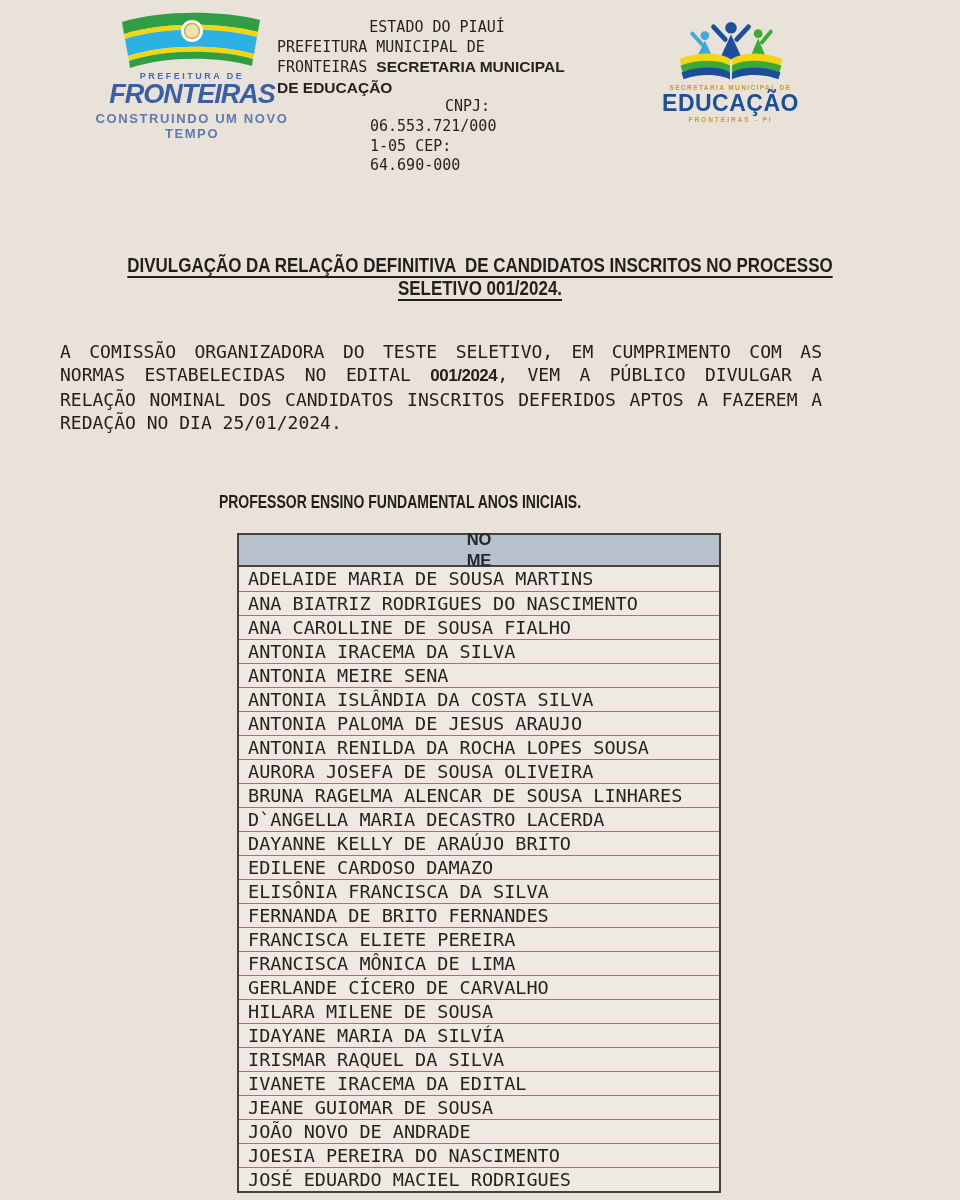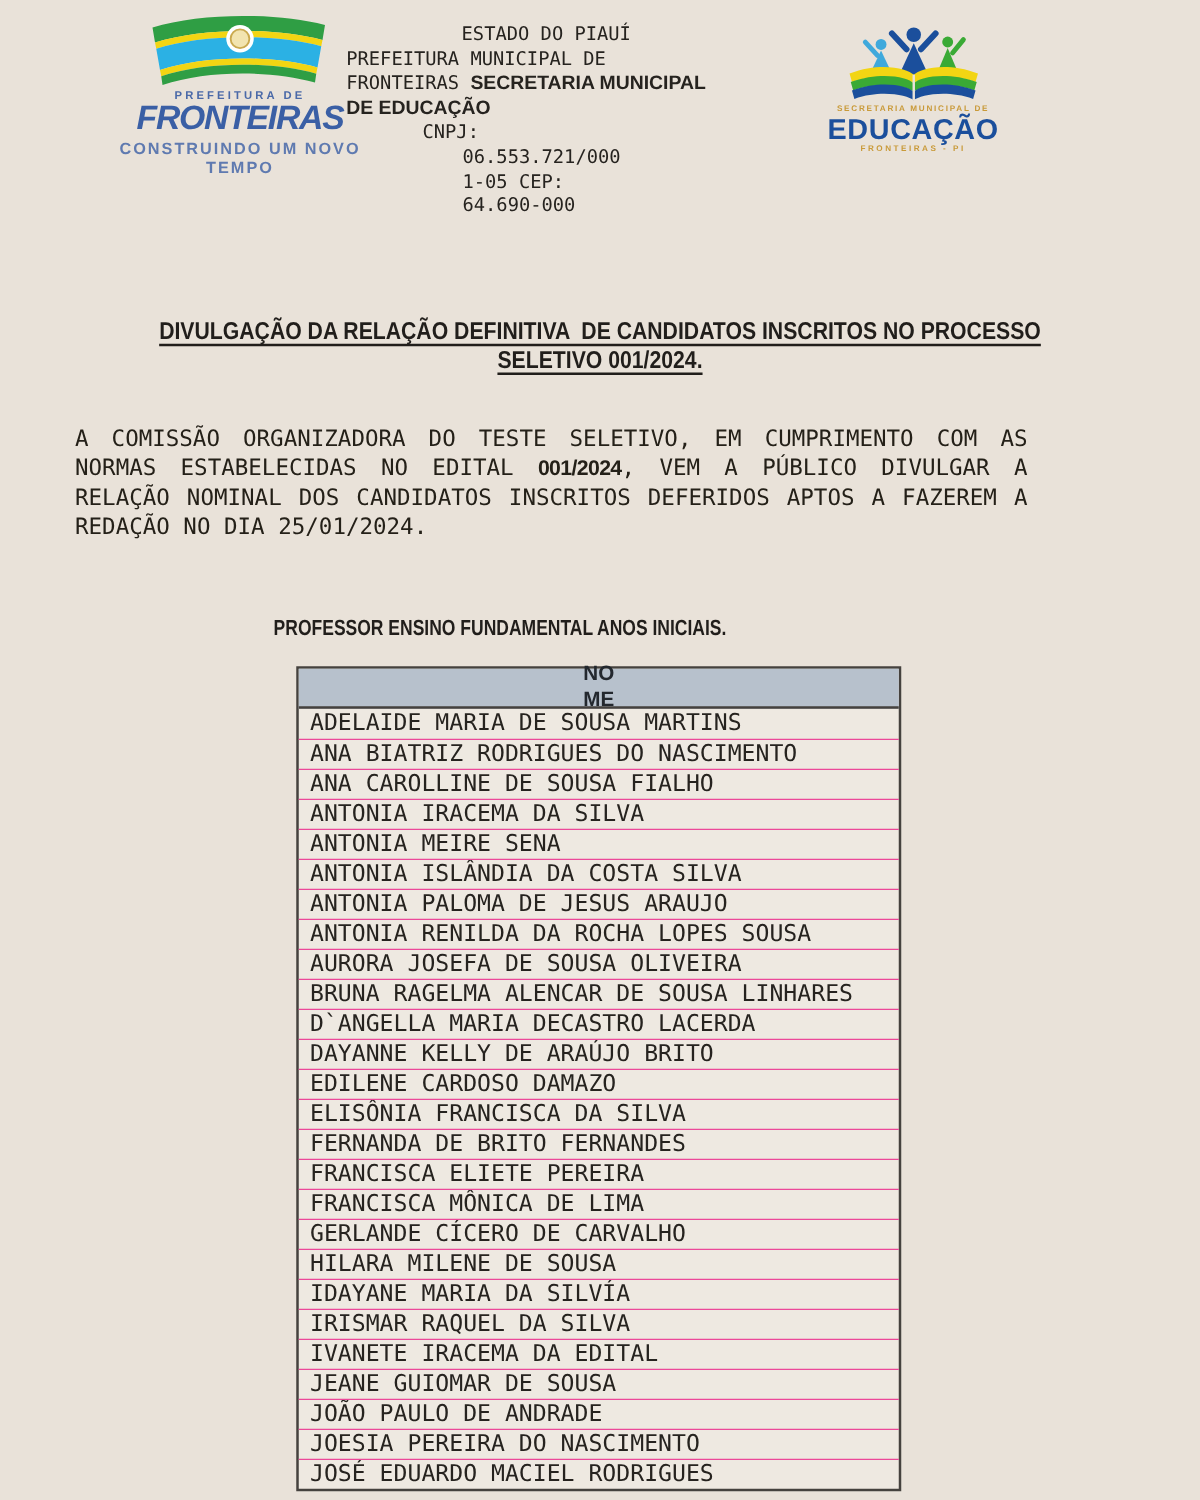--- a/index.html
+++ b/index.html
@@ -19,21 +19,21 @@
               letter-spacing:2.5px; color:#4a69a8; margin-top:3px; }
   .muni-name { font-family:"Liberation Sans", sans-serif; font-size:27px; font-weight:bold;
                font-style:italic; color:#3a5fa5; letter-spacing:-1px; line-height:1; }
   .muni-slogan { font-family:"Liberation Sans", sans-serif; font-size:13px; font-weight:bold;
                  letter-spacing:1.6px; color:#5f7ab0; margin-top:3px; }
 
   .center-block { position:absolute; left:277px; top:18px; width:320px;
                   font-size:15px; line-height:19.6px; }
   .cb-line1 { text-align:center; }
   .cb-bold { font-family:"Liberation Sans", sans-serif; font-weight:bold; font-size:15.5px; }
-  .cb-cnpj { margin-left:61px; }
+  .cb-cnpj { margin-left:61px;text-align:center; }
   .cb-num  { margin-left:93px; }
 
   .edu-logo { position:absolute; left:648px; top:20px; width:165px; text-align:center; }
   .edu-logo svg { display:block; margin:0 auto; }
   .edu-top { font-family:"Liberation Sans", sans-serif; font-size:6.5px; font-weight:bold;
              letter-spacing:1.4px; color:#c99a39; margin-top:-2px; }
   .edu-name { font-family:"Liberation Sans", sans-serif; font-size:23px; font-weight:bold;
               color:#1b4f9c; letter-spacing:0.5px; line-height:1.05; }
   .edu-bottom { font-family:"Liberation Sans", sans-serif; font-size:6.5px; font-weight:bold;
                 letter-spacing:2px; color:#c99a39; margin-top:1px; }
@@ -156,17 +156,17 @@
       <div class="trow">ELISÔNIA FRANCISCA DA SILVA</div>
       <div class="trow">FERNANDA DE BRITO FERNANDES</div>
       <div class="trow">FRANCISCA ELIETE PEREIRA</div>
       <div class="trow">FRANCISCA MÔNICA DE LIMA</div>
       <div class="trow">GERLANDE CÍCERO DE CARVALHO</div>
       <div class="trow">HILARA MILENE DE SOUSA</div>
       <div class="trow">IDAYANE MARIA DA SILVÍA</div>
       <div class="trow">IRISMAR RAQUEL DA SILVA</div>
       <div class="trow">IVANETE IRACEMA DA EDITAL</div>
       <div class="trow">JEANE GUIOMAR DE SOUSA</div>
-      <div class="trow">JOÃO PAULO DE ANDRADE</div>
+      <div class="trow">JOÃO NOVO DE ANDRADE</div>
       <div class="trow">JOESIA PEREIRA DO NASCIMENTO</div>
       <div class="trow">JOSÉ EDUARDO MACIEL RODRIGUES</div>
     </div>
 </div>
 
 </body></html>

